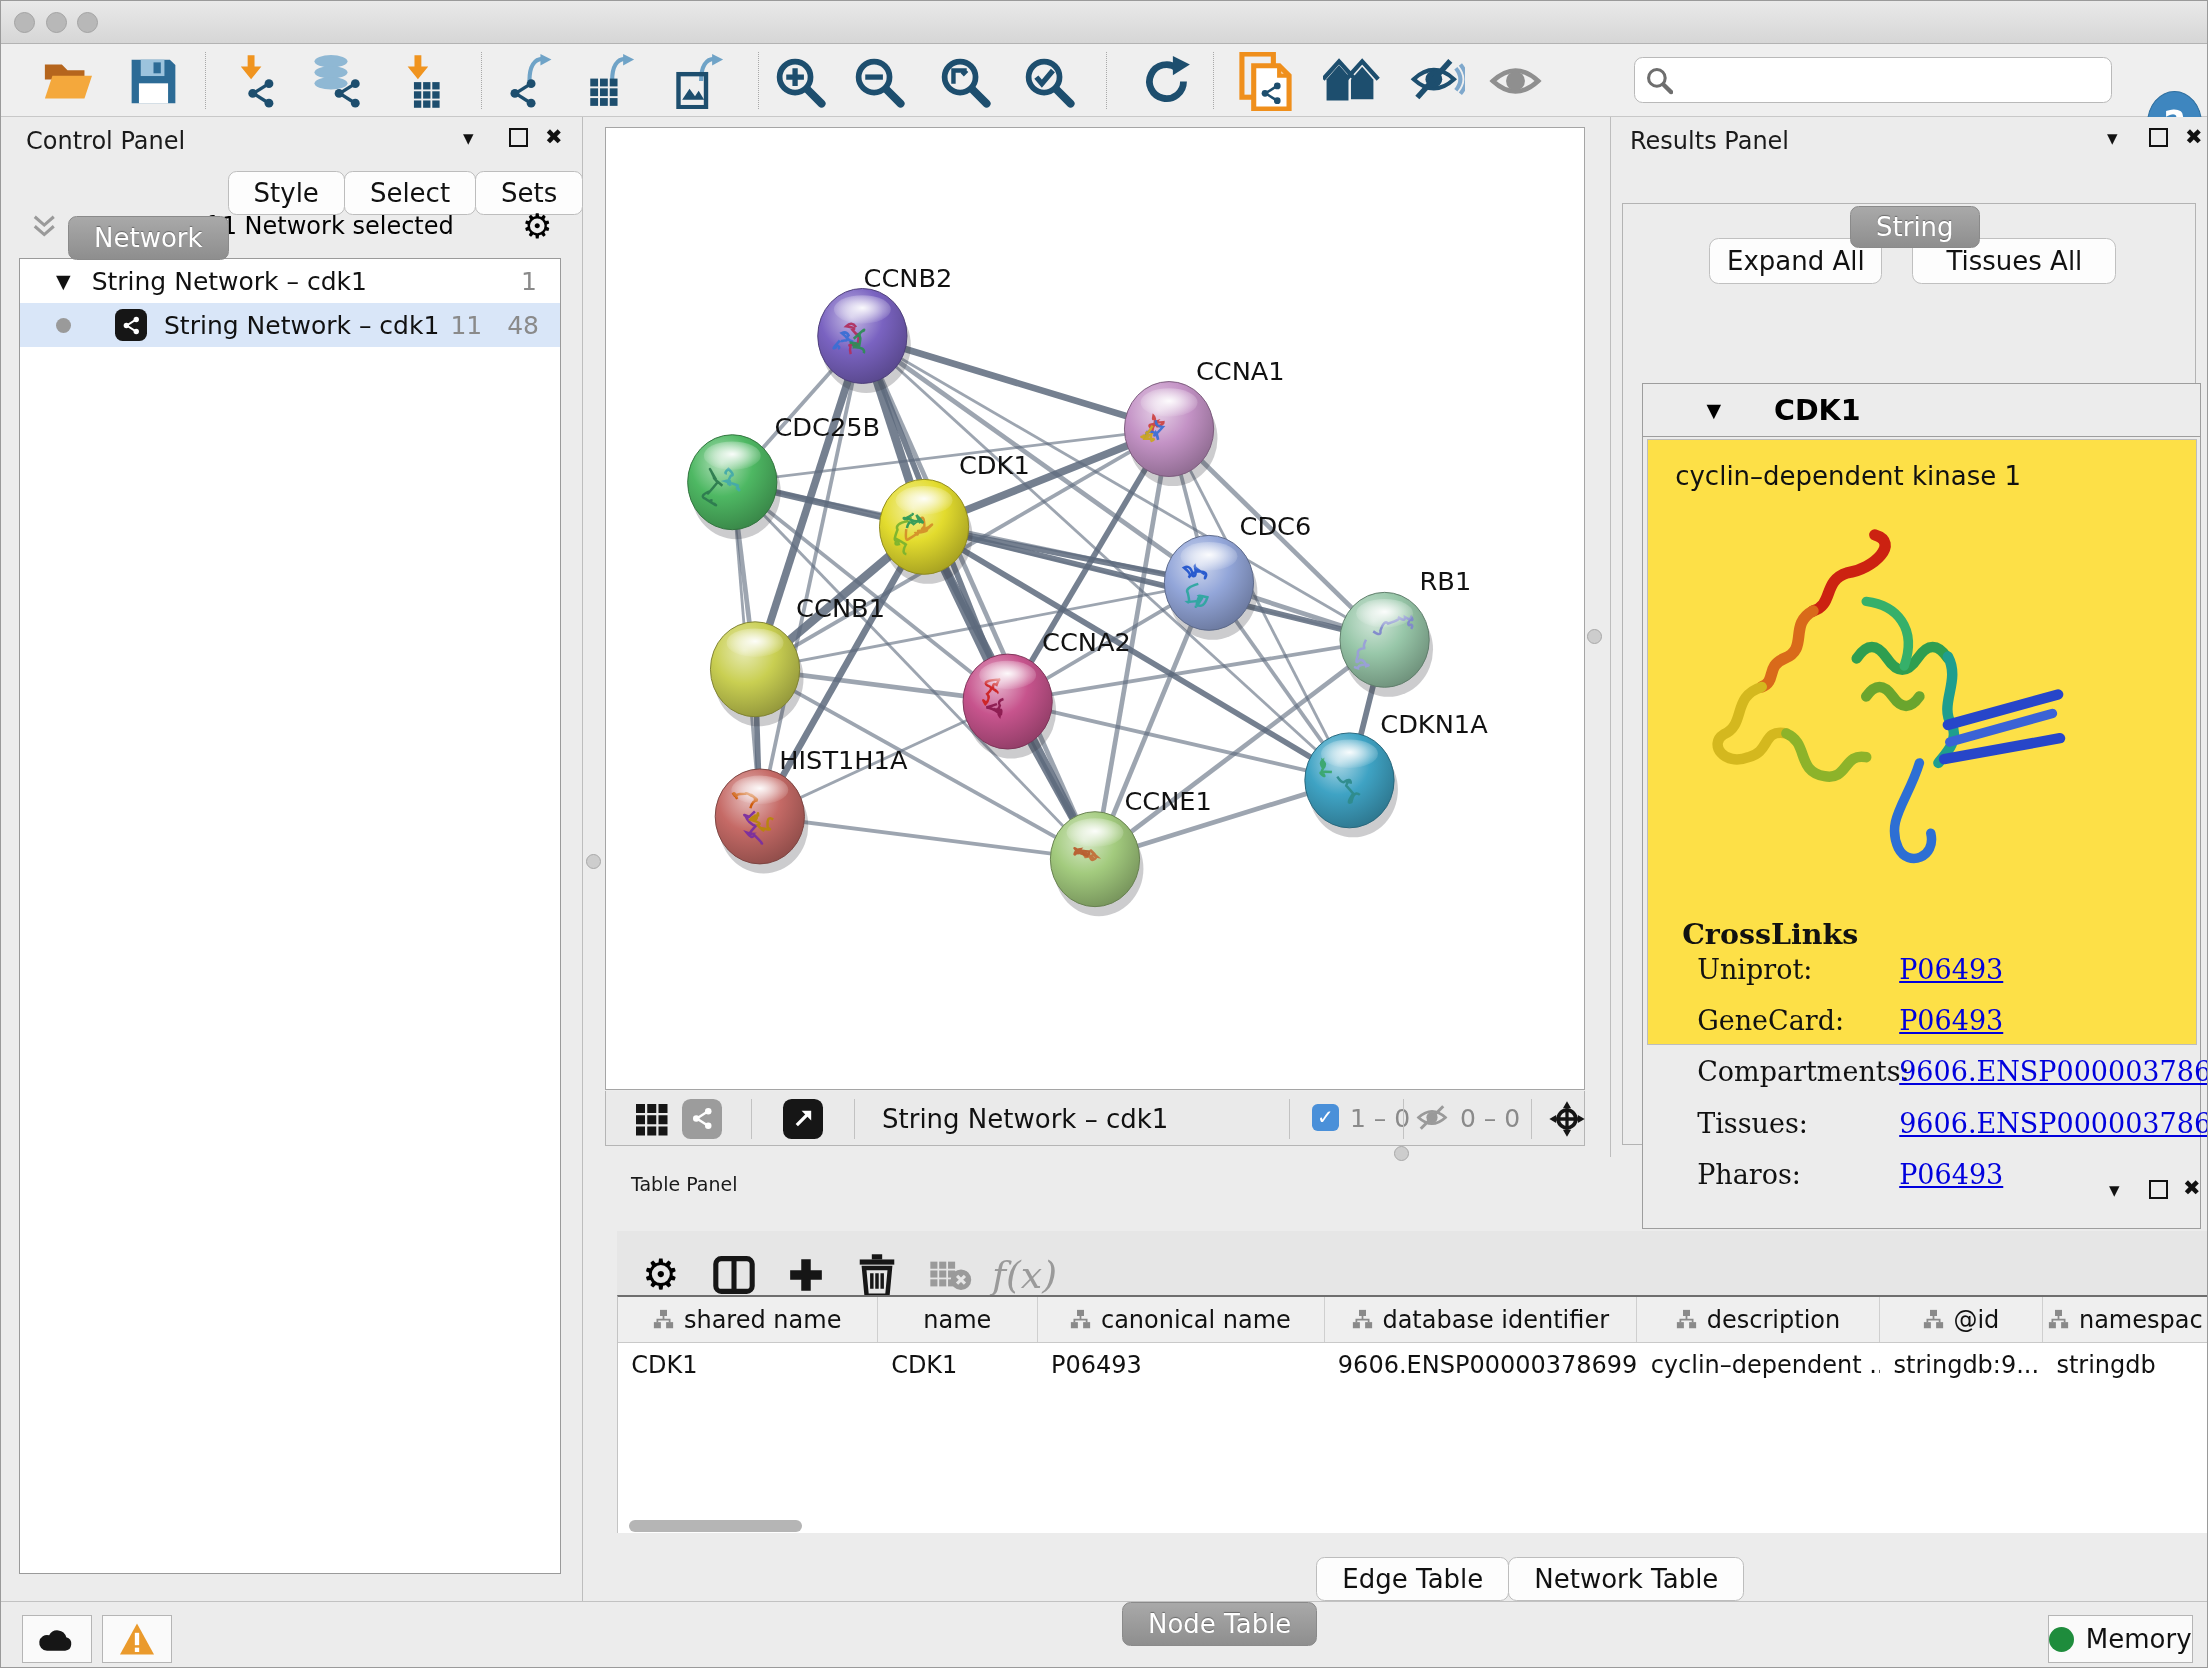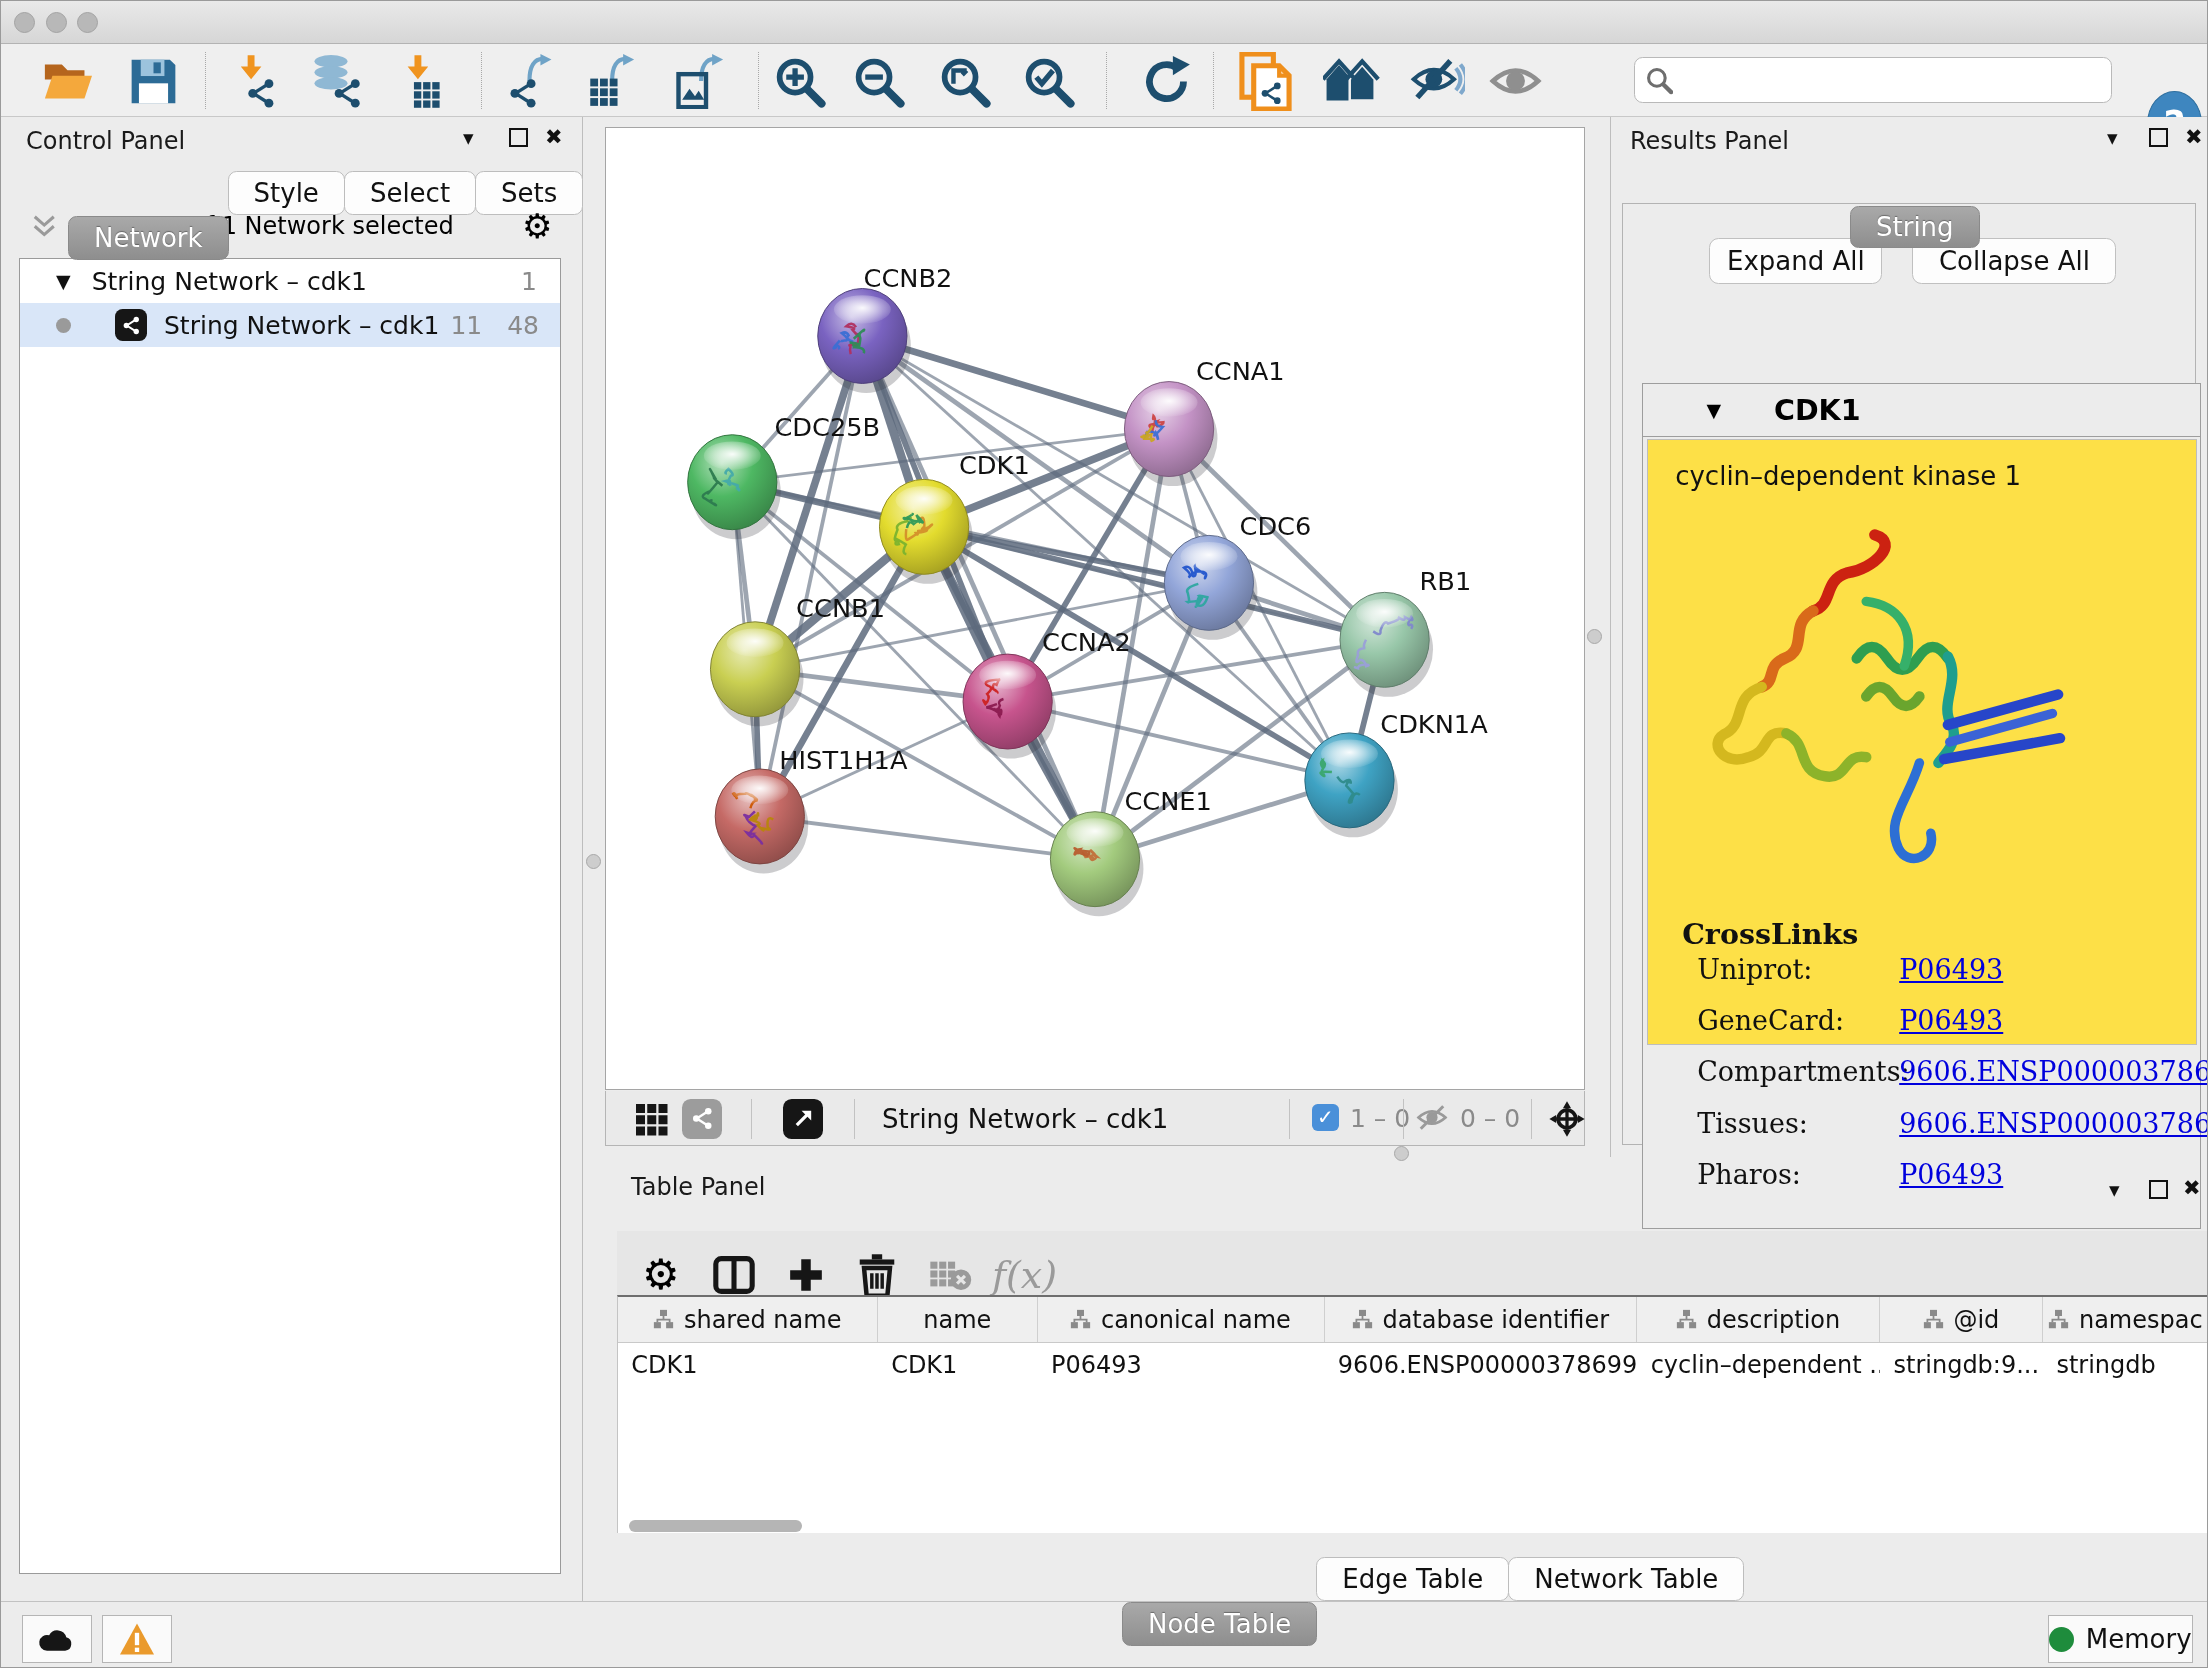--- a/index.html
+++ b/index.html
@@ -76,21 +76,21 @@
         border:1px solid #9d9d9d; background:#ececec; }
   #rp-entry-header { height:53px; display:flex; align-items:center; border-bottom:1px solid #9d9d9d; }
   #rp-desc-box { position:absolute; left:3.8px; top:55px; width:550px; height:606px;
         background:#fde047; border:1px solid #bdbdbd; }
   .serif { font-family:"DejaVu Serif", serif; }
   .xl-row { position:absolute; display:flex; font-size:27px; color:#111; }
   .xl-label { width:202px; }
   .xl-link { color:#0000dd; text-decoration:underline; font-family:"DejaVu Serif", serif; }
 
   
-  #table-title { left:630px; top:1172px; font-size:24px; color:#1a1a1a; }
+  #table-title { left:630px; top:1172px; font-size:19px; color:#1a1a1a; }
   #tbl-toolbar { left:616px; top:1230px; width:1592px; height:88px; background:#e6e6e6; }
   .tt-ico { position:absolute; top:17px; width:61px; height:53px; display:flex;
         align-items:center; justify-content:center; }
   #node-table { left:616px; top:1294px; width:1592px; height:238px; background:#fff;
         border-top:2.9px solid #6e6e6e; border-left:1px solid #c4c4c4; }
   #nt-header { display:flex; height:46px; background:#efefef; border-bottom:1px solid #c9c9c9; }
   .nt-hcell { display:flex; align-items:center; justify-content:center; gap:9.5px;
         font-size:24px; color:#111; border-right:1px solid #cfcfcf; overflow:hidden; white-space:nowrap; }
   #nt-row { display:flex; height:46px; }
   .nt-cell { font-size:24px; color:#111; padding:7.6px 0 0 13.3px; overflow:hidden; white-space:nowrap; }
@@ -563,21 +563,21 @@
   <div class="abs" id="results-panel">
     <div style="position:absolute; left:19px; top:9.5px" class="panel-title">Results Panel</div>
     <span class="pico" style="position:absolute; left:496px; top:11.4px">▾</span>
     <span class="float-ico" style="position:absolute; left:538px; top:11.4px"></span>
     <span class="pico" style="position:absolute; left:574px; top:9.5px; font-weight:bold">✖</span>
 
     <div class="tab active" style="position:absolute; left:240px; top:44px; height:42px">String</div>
 
     <div id="rp-outer">
       <div class="btn" style="position:absolute; left:86px; top:34px; width:173px; height:46px">Expand All</div>
-      <div class="btn" style="position:absolute; left:289px; top:34px; width:204px; height:46px">Collapse All</div>
+      <div class="btn" style="position:absolute; left:289px; top:34px; width:204px; height:46px">Tissues All</div>
 
       <div id="rp-entry">
         <div id="rp-entry-header">
           <span style="margin-left:63px; font-size:19px">▼</span>
           <span style="margin-left:53px; font-size:28.5px; font-weight:bold">CDK1</span>
         </div>
         <div id="rp-desc-box">
           <div style="position:absolute; left:27px; top:21px; font-size:26px; color:#111">cyclin–dependent kinase 1</div>
 
           <svg style="position:absolute; left:32px; top:74px" width="418" height="399" viewBox="0 0 440 420">

